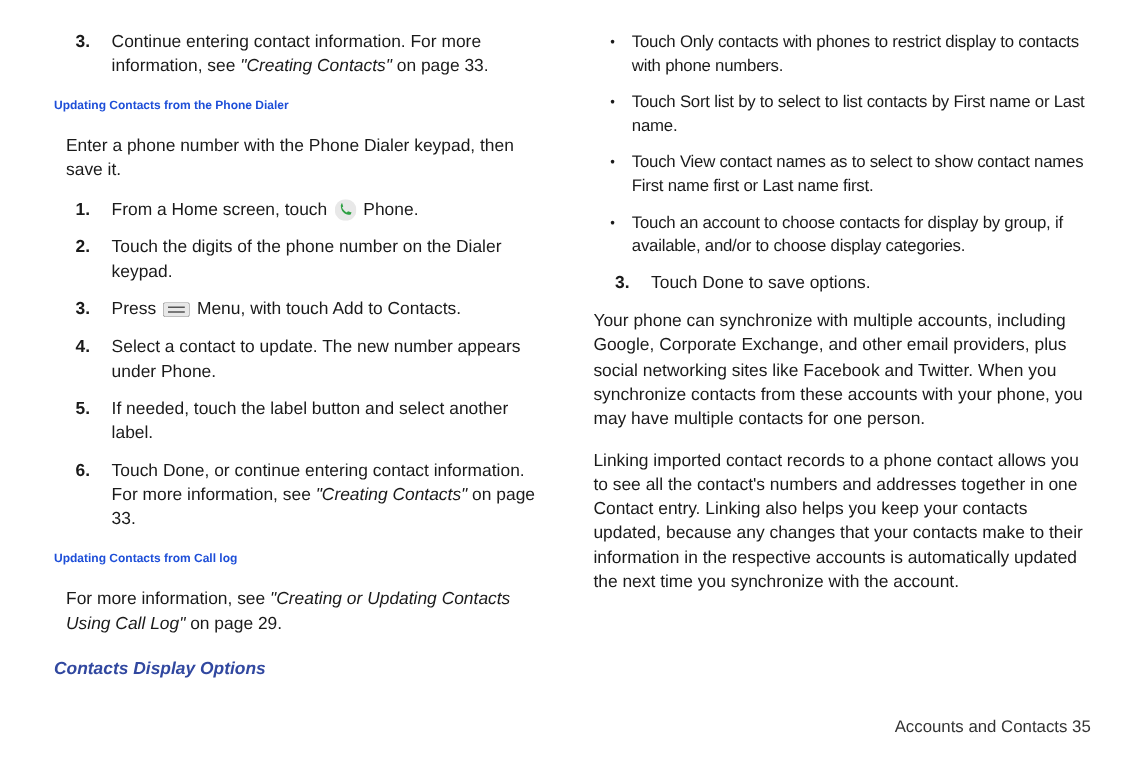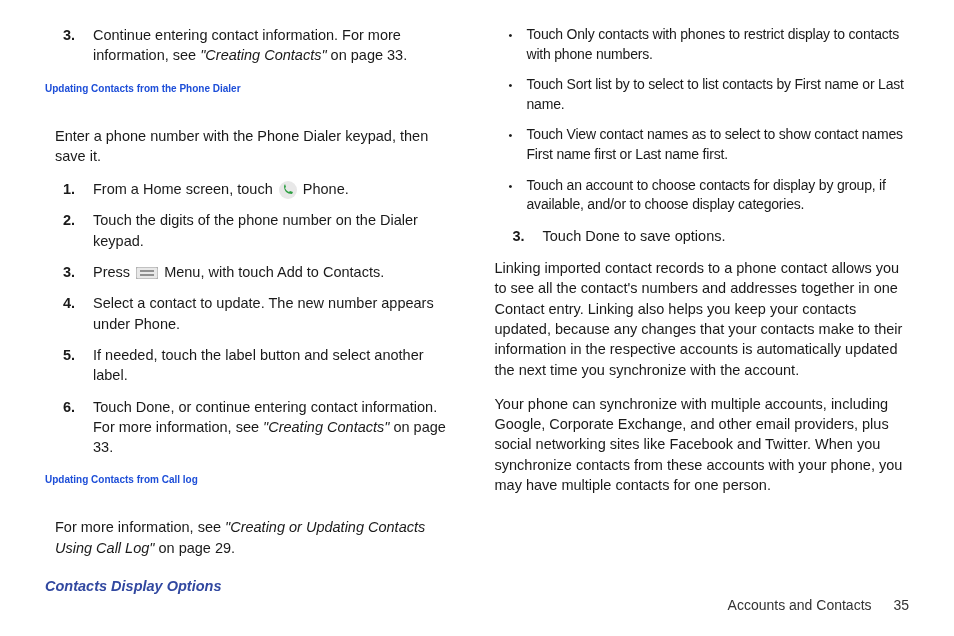--- a/index.html
+++ b/index.html
@@ -66,21 +66,21 @@
       font-size: 10px;
     }
     .h-blue-italic {
       color: #3148a0;
       font-weight: bold;
       font-style: italic;
       margin: 8px 0 10px 0;
       font-size: 14.5px;
     }
     .para {
-      margin: 20px 0 10px 10px;
+      margin: 6px 0 10px 10px;
     }
     .para2 {
       margin: 4px 0 10px 0;
     }
     .b { font-weight: normal; }
     .i { font-style: italic; }
     .phone-icon {
       display: inline-block;
       width: 18px;
       height: 18px;
@@ -97,21 +97,21 @@
       position: relative;
     }
     .menu-icon svg { display: block; }
     .footer {
       position: absolute;
       bottom: 20px;
       right: 45px;
       font-size: 14px;
       color: #333;
     }
-    .footer .label { margin-right: 18px; }
+    .footer .label { }
   </style>
 </head>
 <body>
 
 <div class="columns">
   <div class="col">
 
     <div class="num-step continued">
       <span class="num">3.</span>
       <span class="body">
@@ -209,22 +209,22 @@
     </div>
 
     <div class="num-step">
       <span class="num">3.</span>
       <span class="body">
         <span>Touch </span><span class="b">Done</span><span> to save options.</span>
       </span>
     </div>
 
 
+    <div class="para2">Your phone can synchronize with multiple accounts, including Google, Corporate Exchange, and other email providers, plus social networking sites like Facebook and Twitter. When you synchronize contacts from these accounts with your phone, you may have multiple contacts for one person.</div>
     <div class="para2">Linking imported contact records to a phone contact allows you to see all the contact's numbers and addresses together in one Contact entry. Linking also helps you keep your contacts updated, because any changes that your contacts make to their information in the respective accounts is automatically updated the next time you synchronize with the account.</div>
-    <div class="para2">Your phone can synchronize with multiple accounts, including Google, Corporate Exchange, and other email providers, plus social networking sites like Facebook and Twitter. When you synchronize contacts from these accounts with your phone, you may have multiple contacts for one person.</div>
 
   </div>
 </div>
 
 <div class="footer">
   <span class="label">Accounts and Contacts</span>
   <span>35</span>
 </div>
 
 </body></html>

